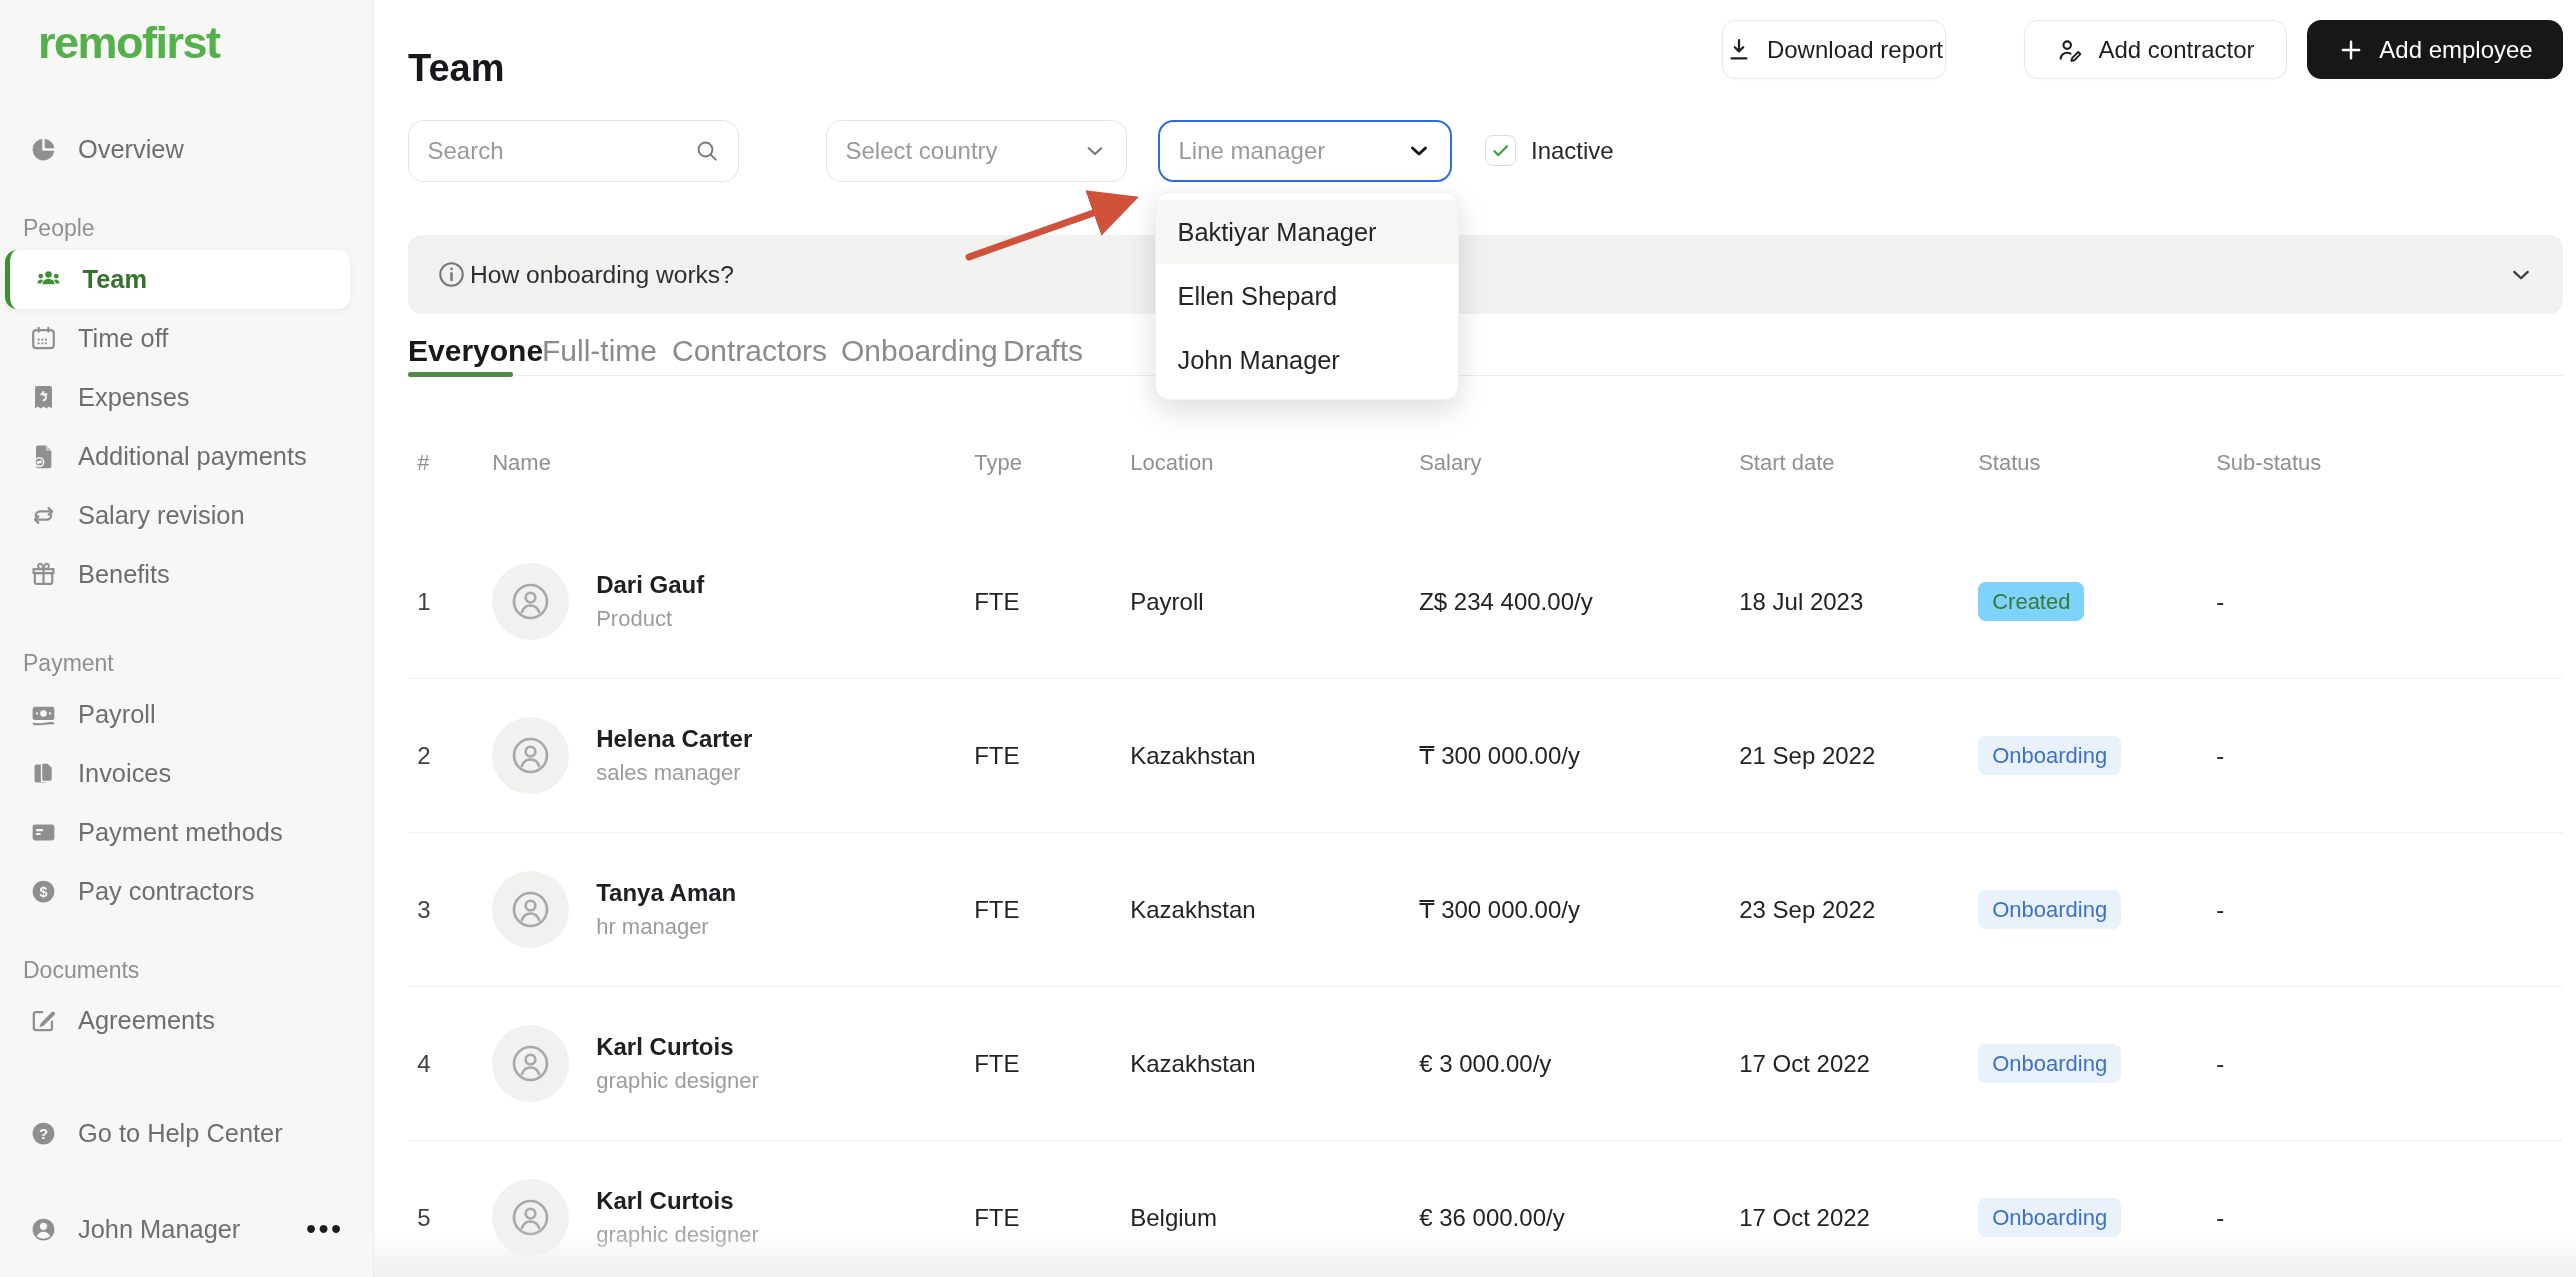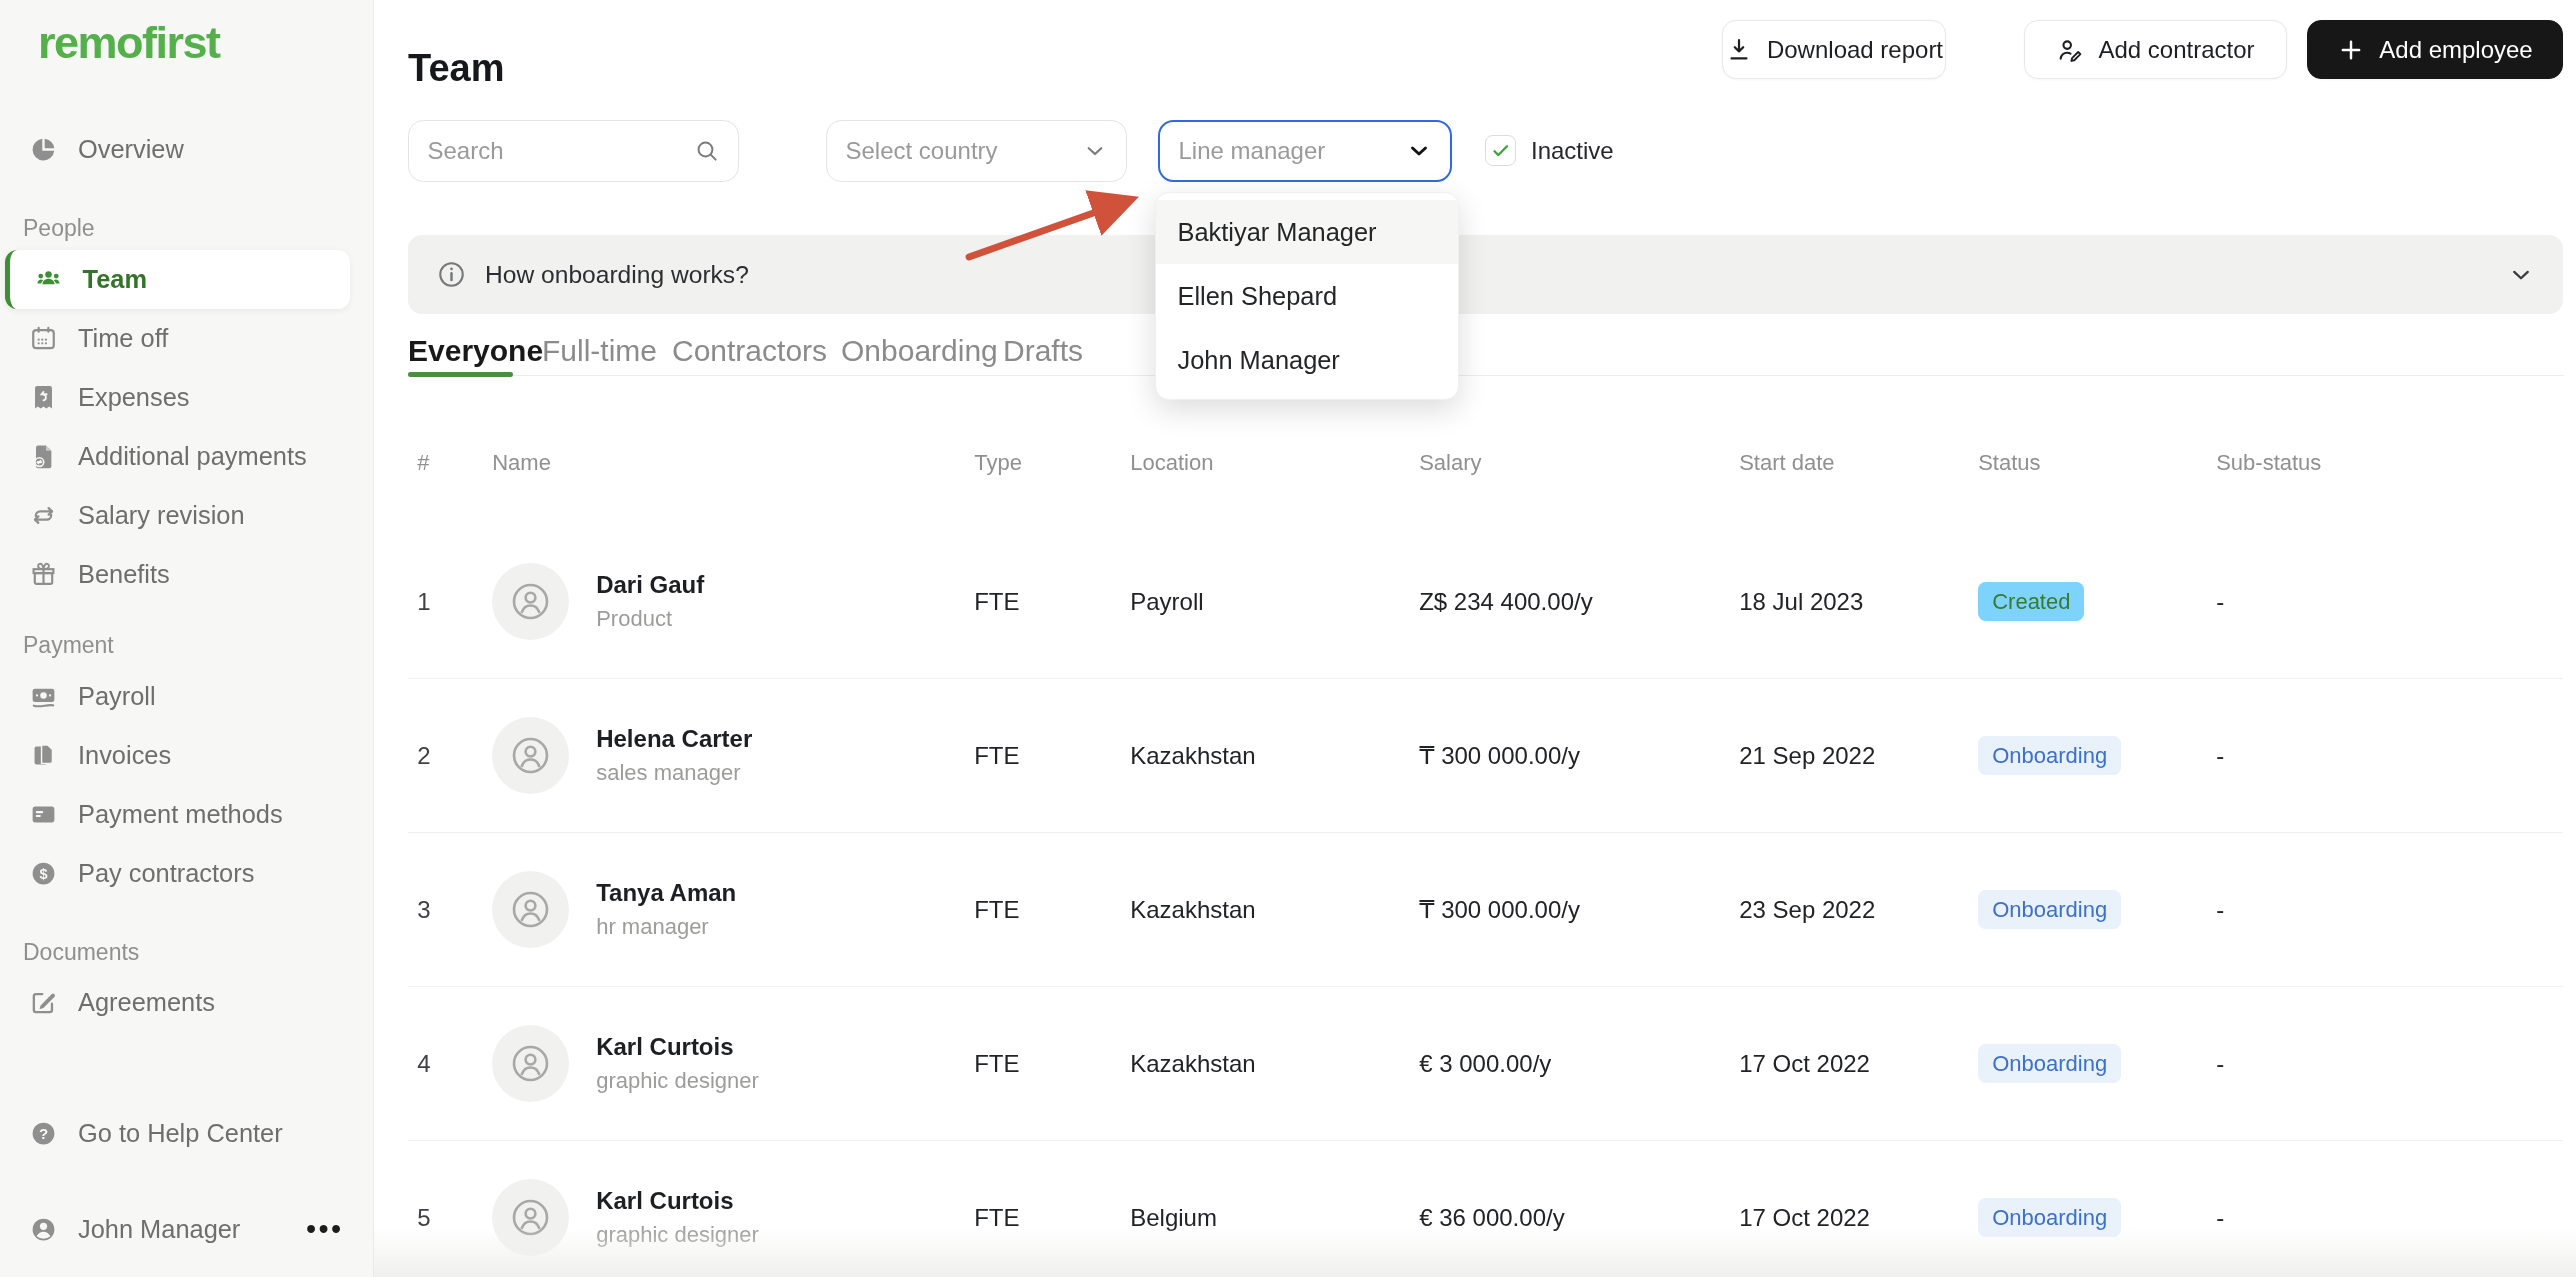--- a/index.html
+++ b/index.html
@@ -11,21 +11,21 @@
   .sidebar{position:absolute;left:0;top:0;width:374px;height:1277px;background:#f7f7f5;border-right:1.5px solid #eceae7;box-sizing:border-box;}
   .logo{position:absolute;left:38px;top:17px;font-size:45px;font-weight:700;color:#53b04a;letter-spacing:-1.5px;}
   #sidebar-nav{position:absolute;left:0;top:120px;right:0;}
   .side-item{display:flex;align-items:center;height:59px;padding-left:29px;gap:20px;color:#6e6e6e;font-size:25.4px;cursor:pointer;box-sizing:border-box;}
   .side-item .ic{width:29px;height:29px;color:#8f8f8f;flex:0 0 29px;display:flex;align-items:center;}
   .side-item .ic svg{width:29px;height:29px;}
   .side-item.active{background:#fff;border-left:5.4px solid #3e8e36;border-radius:12.3px;margin:6.2px 23px 0 4.6px;padding-left:24px;color:#35722c;font-weight:600;box-shadow:0 1.5px 6.2px rgba(0,0,0,.06);}
   .side-item.active .ic{color:#3e8e36;}
   .section-label{height:31px;line-height:31px;padding-left:23px;font-size:23px;color:#8f8f8f;margin-top:34px;}
   .after-label{margin-top:5.4px;}
-  .gap-top{margin-top:26px;}
+  .gap-top{margin-top:44px;}
   .footer-item{position:absolute;left:0;right:0;}
   .ellipsis{position:absolute;left:306px;top:1213px;font-size:29px;letter-spacing:2.3px;color:#1c1c1c;cursor:pointer;}
 
   
   .main{position:absolute;left:374px;top:0;width:2202px;height:1277px;background:#fff;}
   .page-title{position:absolute;left:34px;top:21.5px;font-size:38px;font-weight:700;color:#16181b;}
 
   .btn{position:absolute;top:20px;height:59px;border-radius:14px;display:flex;align-items:center;justify-content:center;gap:14px;
        font-size:24px;font-weight:500;color:#1d1f22;background:#fff;border:1.5px solid #e8e8e6;box-sizing:border-box;cursor:pointer;
        box-shadow:0 0.8px 2.3px rgba(0,0,0,.04);}
@@ -44,21 +44,21 @@
   .input .ic{width:26px;height:26px;color:#7a7a7a;display:flex;}
   .input .ic svg{width:26px;height:26px;}
   .manager-select .ic{color:#141414;}
 
   .checkbox{position:absolute;left:1111px;top:135px;width:31px;height:31px;border:1.5px solid #dcdcda;border-radius:7.7px;background:#fff;
             box-sizing:border-box;display:flex;align-items:center;justify-content:center;cursor:pointer;}
   .checkbox svg{width:21.5px;height:21.5px;}
   .inactive-label{position:absolute;left:1157px;top:137px;font-size:24px;color:#26282b;}
 
   .banner{position:absolute;left:34px;top:235px;width:2155px;height:79px;background:#f1f1ef;border-radius:14px;
-          display:flex;align-items:center;gap:18px;padding:0 28px;box-sizing:border-box;cursor:pointer;}
+          display:flex;align-items:center;gap:3px;padding:0 28px;box-sizing:border-box;cursor:pointer;}
   .banner-text{font-size:24.6px;color:#2c2e31;}
   .banner .info{width:31px;height:31px;color:#76787a;display:flex;}
   .banner .info svg{width:31px;height:31px;}
   .banner .chev{position:absolute;right:28px;width:28px;height:28px;color:#3a3c3e;display:flex;}
   .banner .chev svg{width:28px;height:28px;}
 
   #tabs{position:absolute;left:0;top:329px;right:0;height:48px;}
   .tab{position:absolute;top:4.6px;font-size:30px;color:#8b8b8b;cursor:pointer;white-space:nowrap;}
   .tab.active{color:#191919;font-weight:600;}
   .tabs-underline{position:absolute;left:34px;top:372px;width:105px;height:4.6px;border-radius:2.3px;background:#4c8c44;}

